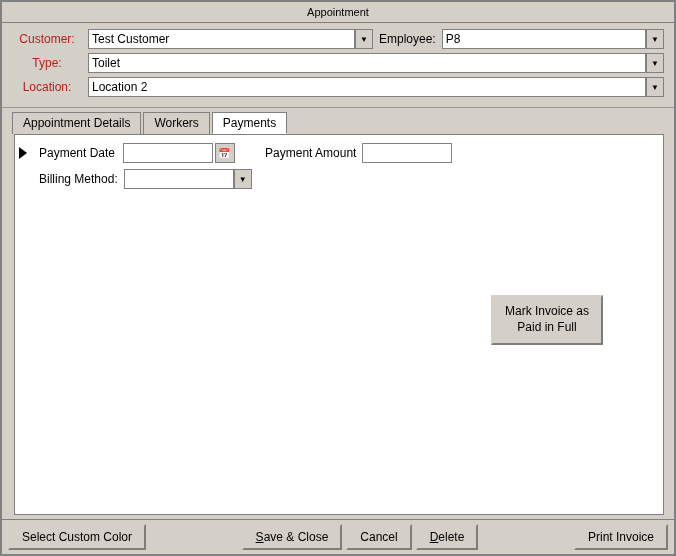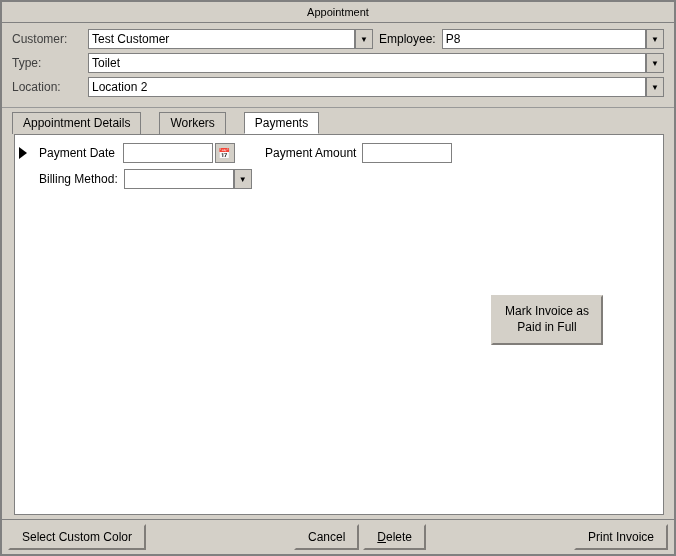--- a/index.html
+++ b/index.html
@@ -38,23 +38,23 @@
 
     .form-row {
       display: flex;
       align-items: center;
       margin-bottom: 4px;
       gap: 6px;
     }
 
     .form-label {
       width: 70px;
-      text-align: left;
-      font-size: 12px;
-      color: #404040;
+      text-align: center;
+      font-size: 12px;
+      color: #b91c1c;
       flex-shrink: 0;
     }
 
     .form-input-combo {
       display: flex;
       align-items: center;
       flex: 1;
     }
 
     .form-input {
@@ -88,21 +88,21 @@
 
     .employee-label {
       font-size: 12px;
       color: #000;
     }
 
     .tabs-bar {
       display: flex;
       padding: 4px 10px 0 10px;
       background: #d4d0c8;
-      gap: 16px;
+      gap: 0;
     }
 
     .tab {
       padding: 3px 10px;
       border: 1px solid #808080;
       border-bottom: none;
       background: #d4d0c8;
       cursor: pointer;
       font-size: 12px;
       margin-right: 2px;
@@ -381,20 +381,23 @@
     </button>
   </div>
 
 
   <div class="bottom-toolbar">
     <button class="bottom-btn bottom-btn-left">
       <span>Select Custom Color</span>
     </button>
     <div style="flex:1; display:flex; justify-content:center; gap:4px;">
       <button class="bottom-btn">
+        <span><u>S</u>ave &amp; Close</span>
+      </button>
+      <button class="bottom-btn">
         <span>Cancel</span>
       </button>
       <button class="bottom-btn">
         <span><u>D</u>elete</span>
       </button>
     </div>
     <button class="bottom-btn bottom-btn-right">
       <span>Print Invoice</span>
     </button>
   </div>

